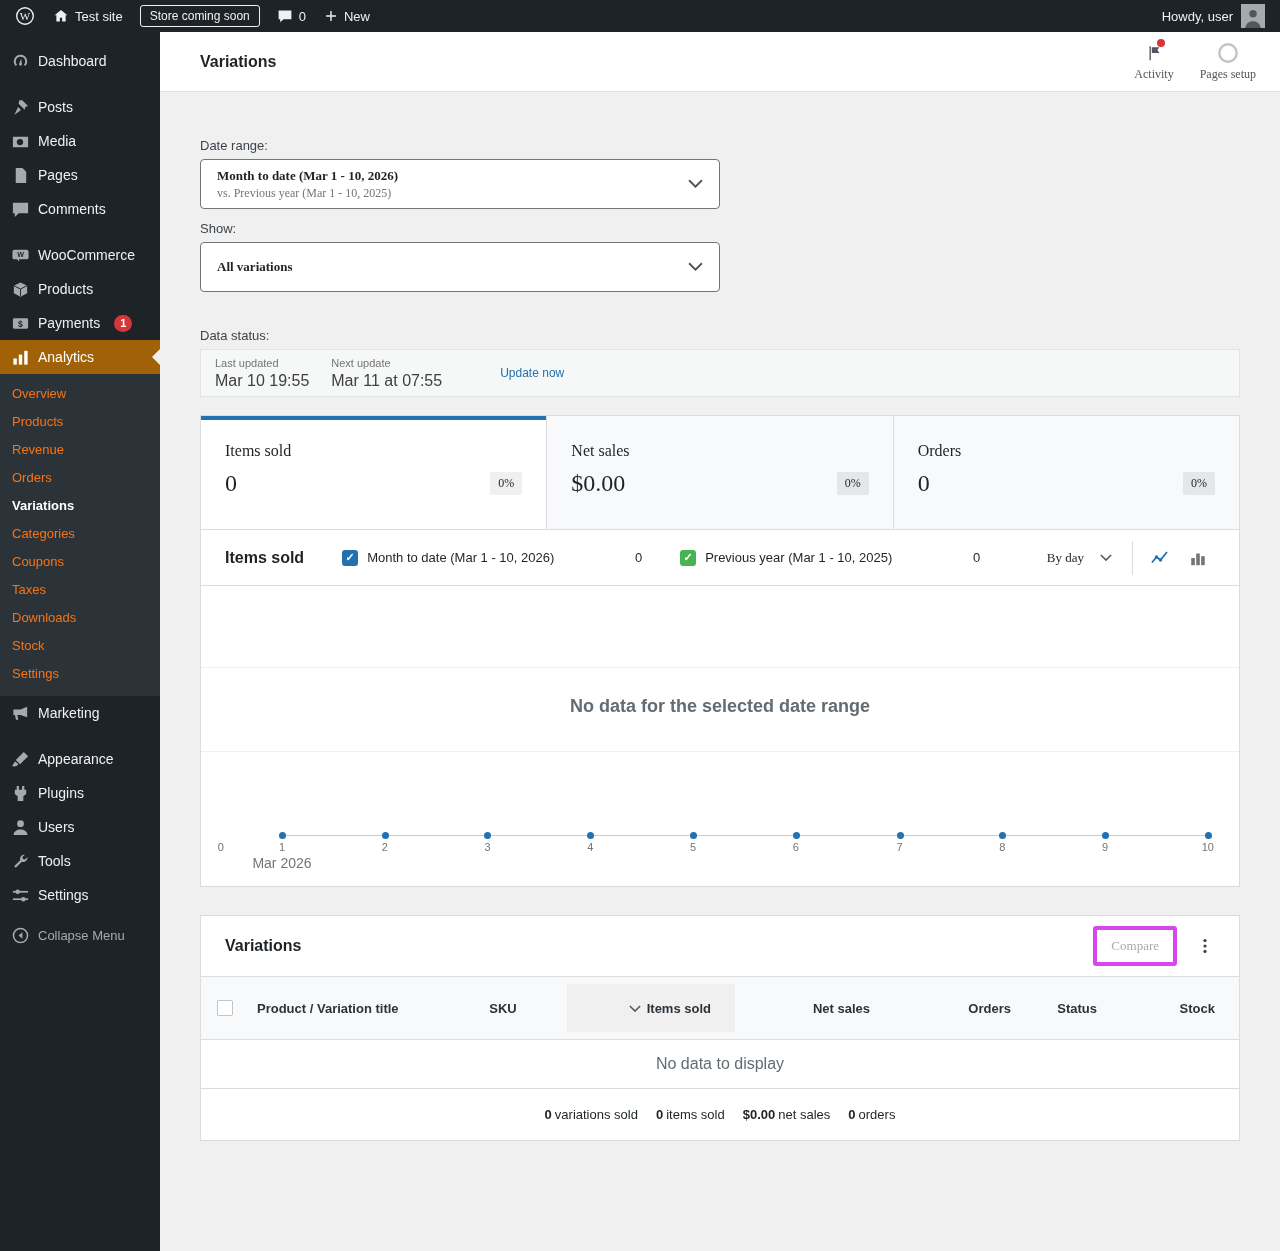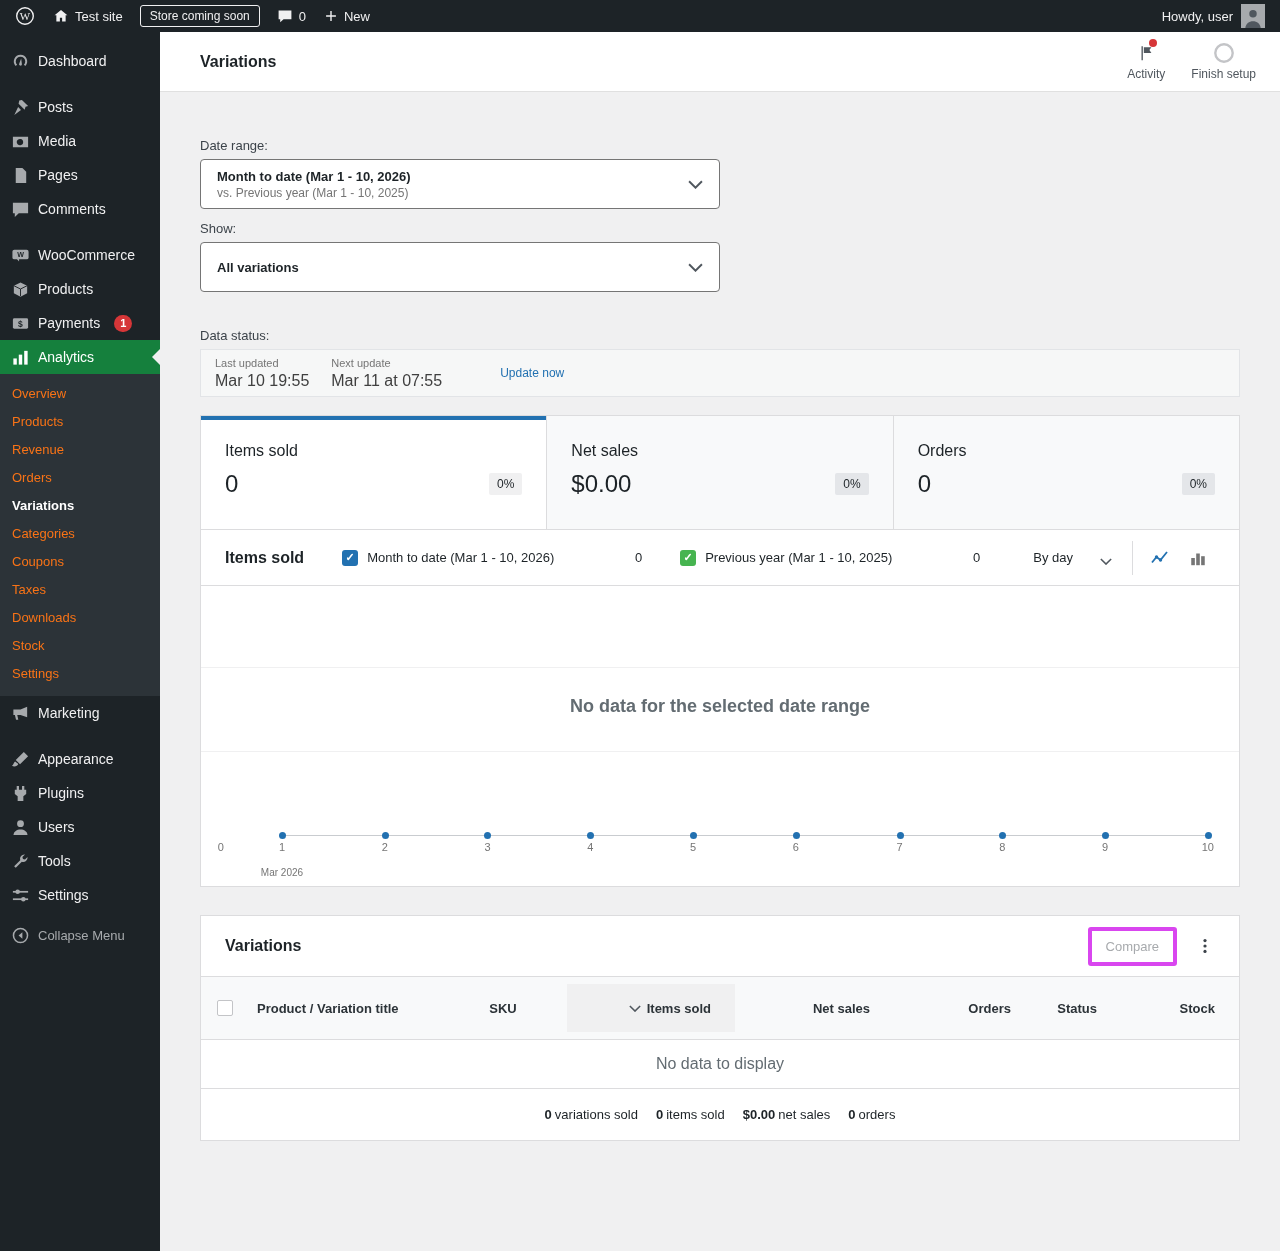--- a/index.html
+++ b/index.html
@@ -5,36 +5,36 @@
   * { box-sizing: border-box; margin: 0; padding: 0; }
   html,body { width:1280px; }
   body {
     height:1251px;
     background:#f0f0f1;
     font-family:"Liberation Sans", sans-serif;
     font-size:13px;
     color:#1d2327;
     overflow:hidden;
   }
-  button { font-family:Liberation Sans, sans-serif; }
+  button { font-family:Liberation Serif, serif; }
 
   
   .admin-bar{height:32px;background:#1d2327;color:#f0f0f1;display:flex;align-items:center;padding:0 6px;position:relative;z-index:5;}
   .ab-item{display:flex;align-items:center;gap:6px;height:32px;padding:0 9px;color:#f0f0f1;cursor:pointer;font-size:13px;}
   .ab-item svg{flex:none;display:block;}
   .coming-soon-badge{border:1px solid #f0f0f1;border-radius:3px;padding:2px 9px;font-size:12px;margin:0 8px;line-height:1.4;}
   .ab-right{margin-left:auto;display:flex;align-items:center;}
   .avatar{width:24px;height:24px;background:#a7aaad;display:flex;align-items:flex-end;justify-content:center;overflow:hidden;margin-left:2px;}
 
   
   .sidebar{position:absolute;top:32px;left:0;width:160px;bottom:0;background:#1d2327;padding-top:12px;z-index:4;}
   .menu-item{position:relative;display:flex;align-items:center;gap:8px;height:34px;padding:0 8px 0 10px;color:#f0f0f1;font-size:14px;cursor:pointer;}
   .mi-icon{width:20px;height:20px;color:#a7aaad;display:flex;align-items:center;justify-content:center;flex:none;}
   .mi-icon svg{display:block;}
-  .menu-item.active{background:#15803d;color:#fff;}
+  .menu-item.active{background:#a16207;color:#fff;}
   .menu-item.active .mi-icon{color:#fff;}
   .menu-item.active::after{content:"";position:absolute;right:0;top:50%;margin-top:-8px;border:8px solid transparent;border-right-color:#f0f0f1;}
   .menu-sep{height:12px;}
   .submenu{background:#2c3338;padding:6px 0 8px;}
   .submenu-item{display:block;padding:5px 12px;font-size:13px;line-height:18px;color:#f97316;cursor:pointer;}
   .submenu-item.current{color:#fff;font-weight:700;}
   .count-badge{margin-left:6px;background:#d63638;color:#fff;border-radius:10px;font-size:11px;line-height:1;padding:3px 6px;font-weight:700;}
 
   
   .content{margin-left:160px;}
@@ -78,33 +78,33 @@
   .chart-header h2{font-size:16px;font-weight:600;margin-right:38px;}
   .legend{display:flex;}
   .legend-item{display:flex;align-items:center;gap:9px;width:300px;margin-right:38px;cursor:pointer;}
   .legend-label{font-size:13px;color:#1d2327;flex:1;}
   .legend-value{font-size:13px;color:#1d2327;}
   .checkbox{width:16px;height:16px;border-radius:3px;flex:none;display:flex;align-items:center;justify-content:center;}
   .checkbox.checked.primary{background:#2271b1;}
   .checkbox.checked.secondary{background:#46b450;}
   .checkbox.checked::after{content:"\2713";color:#fff;font-size:11px;font-weight:700;}
   .checkbox.empty{border:1px solid #c3c4c7;background:#fff;border-radius:2px;}
-  .interval-select{display:flex;align-items:flex-end;gap:27px;background:none;border:0;font-size:13px;cursor:pointer;margin-left:auto;color:#1d2327;}
+  .interval-select{display:flex;align-items:center;gap:16px;background:none;border:0;font-size:13px;cursor:pointer;margin-left:auto;color:#1d2327;}
   .chart-type-toggle{display:flex;align-items:center;margin-left:20px;border-left:1px solid #dcdcde;padding-left:10px;gap:4px;}
   .ctt-btn{background:none;border:0;width:34px;height:34px;display:flex;align-items:center;justify-content:center;color:#757575;cursor:pointer;}
   .ctt-btn.active{color:#2271b1;}
 
   .chart-body{position:relative;height:300px;}
   .chart-empty{position:absolute;top:110px;left:0;right:0;text-align:center;font-size:18px;font-weight:600;color:#636c72;}
   .gridline{position:absolute;left:0;right:0;height:1px;background:#f0f0f1;}
   .g1{top:81px;} .g2{top:165px;}
   .axis-line{position:absolute;top:249px;left:7.8%;right:3%;height:1px;background:#c9ccd0;}
   .chart-dot{position:absolute;top:249px;width:7px;height:7px;margin:-3px 0 0 -3px;border-radius:50%;background:#2271b1;}
   .x-tick{position:absolute;top:255px;transform:translateX(-50%);font-size:11px;color:#757575;}
-  .x-sub{position:absolute;top:281px;transform:translateX(-50%);font-size:10px;color:#757575;white-space:nowrap;}
+  .x-sub{position:absolute;top:269px;transform:translateX(-50%);font-size:14px;color:#757575;white-space:nowrap;}
 
   
   .table-card{margin-top:28px;width:1040px;background:#fff;border:1px solid #dcdcde;}
   .table-card-header{display:flex;align-items:center;height:60px;padding:0 16px 0 24px;}
   .table-card-header h2{font-size:16px;font-weight:600;}
   .tch-actions{margin-left:auto;display:flex;align-items:center;gap:10px;}
   .compare-btn{border:4px solid #d946ef;background:#fff;color:#a7aaad;font-size:13px;padding:8px 14px;border-radius:3px;cursor:default;}
   .kebab{background:none;border:0;color:#3c434a;cursor:pointer;width:36px;height:36px;display:flex;align-items:center;justify-content:center;}
   .table-head{display:grid;grid-template-columns:48px 1fr 128px 168px 159px 141px 86px 118px;height:64px;background:#f8f9fa;border-top:1px solid #dcdcde;border-bottom:1px solid #dcdcde;align-items:center;font-weight:700;font-size:13px;color:#2c3338;}
   .th{padding-right:24px;text-align:right;cursor:pointer;}
@@ -330,21 +330,21 @@
           <i class="notif-dot"></i>
         </span>
         <span>Activity</span>
       </button>
       <button class="header-action">
         <span class="ha-icon">
           <svg width="22" height="22" viewBox="0 0 24 24">
               <circle cx="12" cy="12" r="9.5" fill="none" stroke="#c3c4c7" stroke-width="2.6"></circle>
             </svg>
         </span>
-        <span>Finish setup</span>
+        <span>Pages setup</span>
       </button>
     </div>
   </header>
 
   <div class="report-body">
     <div class="filter-label">Date range:</div>
     <button class="select-control">
       <span class="sc-text">
         <span class="sc-primary">Month to date (Mar 1 - 10, 2026)</span>
         <span class="sc-secondary">vs. Previous year (Mar 1 - 10, 2025)</span>

